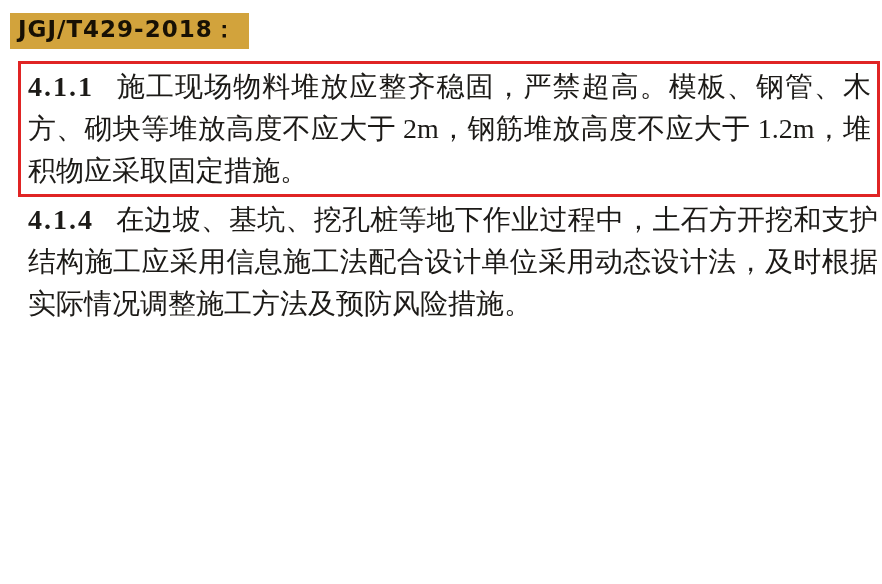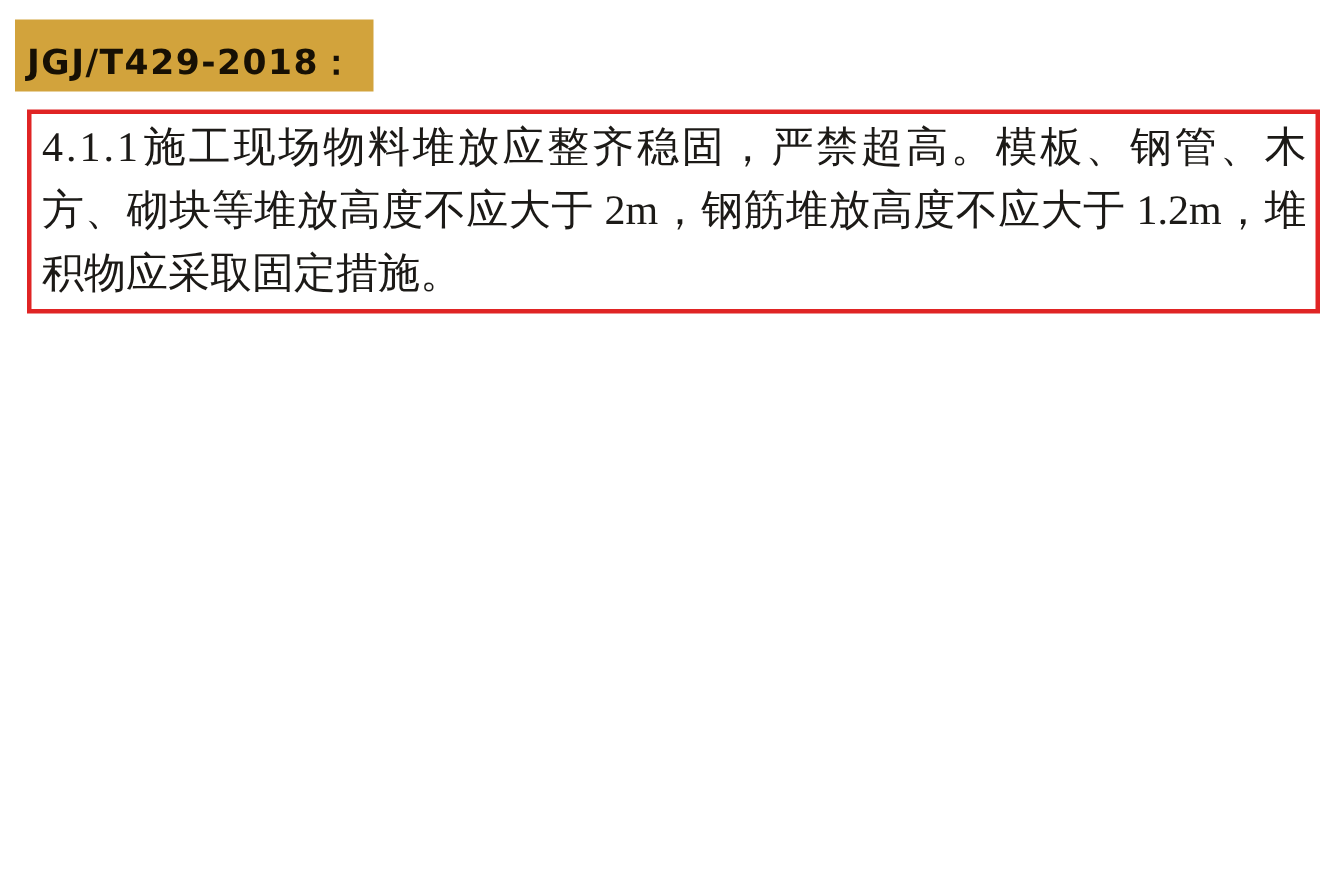--- a/index.html
+++ b/index.html
@@ -12,40 +12,41 @@
   html,body{width:882px;height:584px;}
   body{
     background:#ffffff;
     font-family:"Liberation Serif","DejaVu Serif",serif;
     color:var(--ink);
     overflow:hidden;
   }
   .doc-title{
     display:inline-block;
     margin:13px 0 0 10px;
-    padding:13px 12px 4px 8px;
+    padding:1px 12px 4px 8px;
     background:var(--gold);
     color:var(--title-ink);
     font-family:"DejaVu Sans","Liberation Sans",sans-serif;
     font-weight:700;
     font-size:23px;
     letter-spacing:1px;
   }
   .doc-body{
     margin:12px 4px 0 28px;
     font-size:28px;
     line-height:42px;
     text-align:justify;
   }
   .clause{
     text-align:justify;
   }
   .clause-number{
-    font-weight:400;
+    font-weight:700;
     letter-spacing:2px;
+    margin-right:22px;
   }
   .highlight-box{
     border:3px solid var(--red);
     margin:0 -2px 2px -10px;
     padding:2px 6px 2px 7px;
   }
   .clause-text{white-space:normal;}
 </style>
 </head>
 <body>
@@ -57,17 +58,20 @@
 <div class="doc-body">
 
   <div class="highlight-box">
     <p class="clause">
       <span class="clause-number">4.1.1</span><span class="clause-text">施工现场物料堆放应整齐稳固，严禁超高。模板、钢管、木方、砌块等堆放高度不应大于 2m，钢筋堆放高度不应大于 1.2m，堆积物应采取固定措施。</span>
     </p>
   </div>
 
 
 
+  <p class="clause">
+    <span class="clause-number">4.1.4</span><span class="clause-text">在边坡、基坑、挖孔桩等地下作业过程中，土石方开挖和支护结构施工应采用信息施工法配合设计单位采用动态设计法，及时根据实际情况调整施工方法及预防风险措施。</span>
+  </p>
 
 </div>
 
 
 
 
 </body></html>

